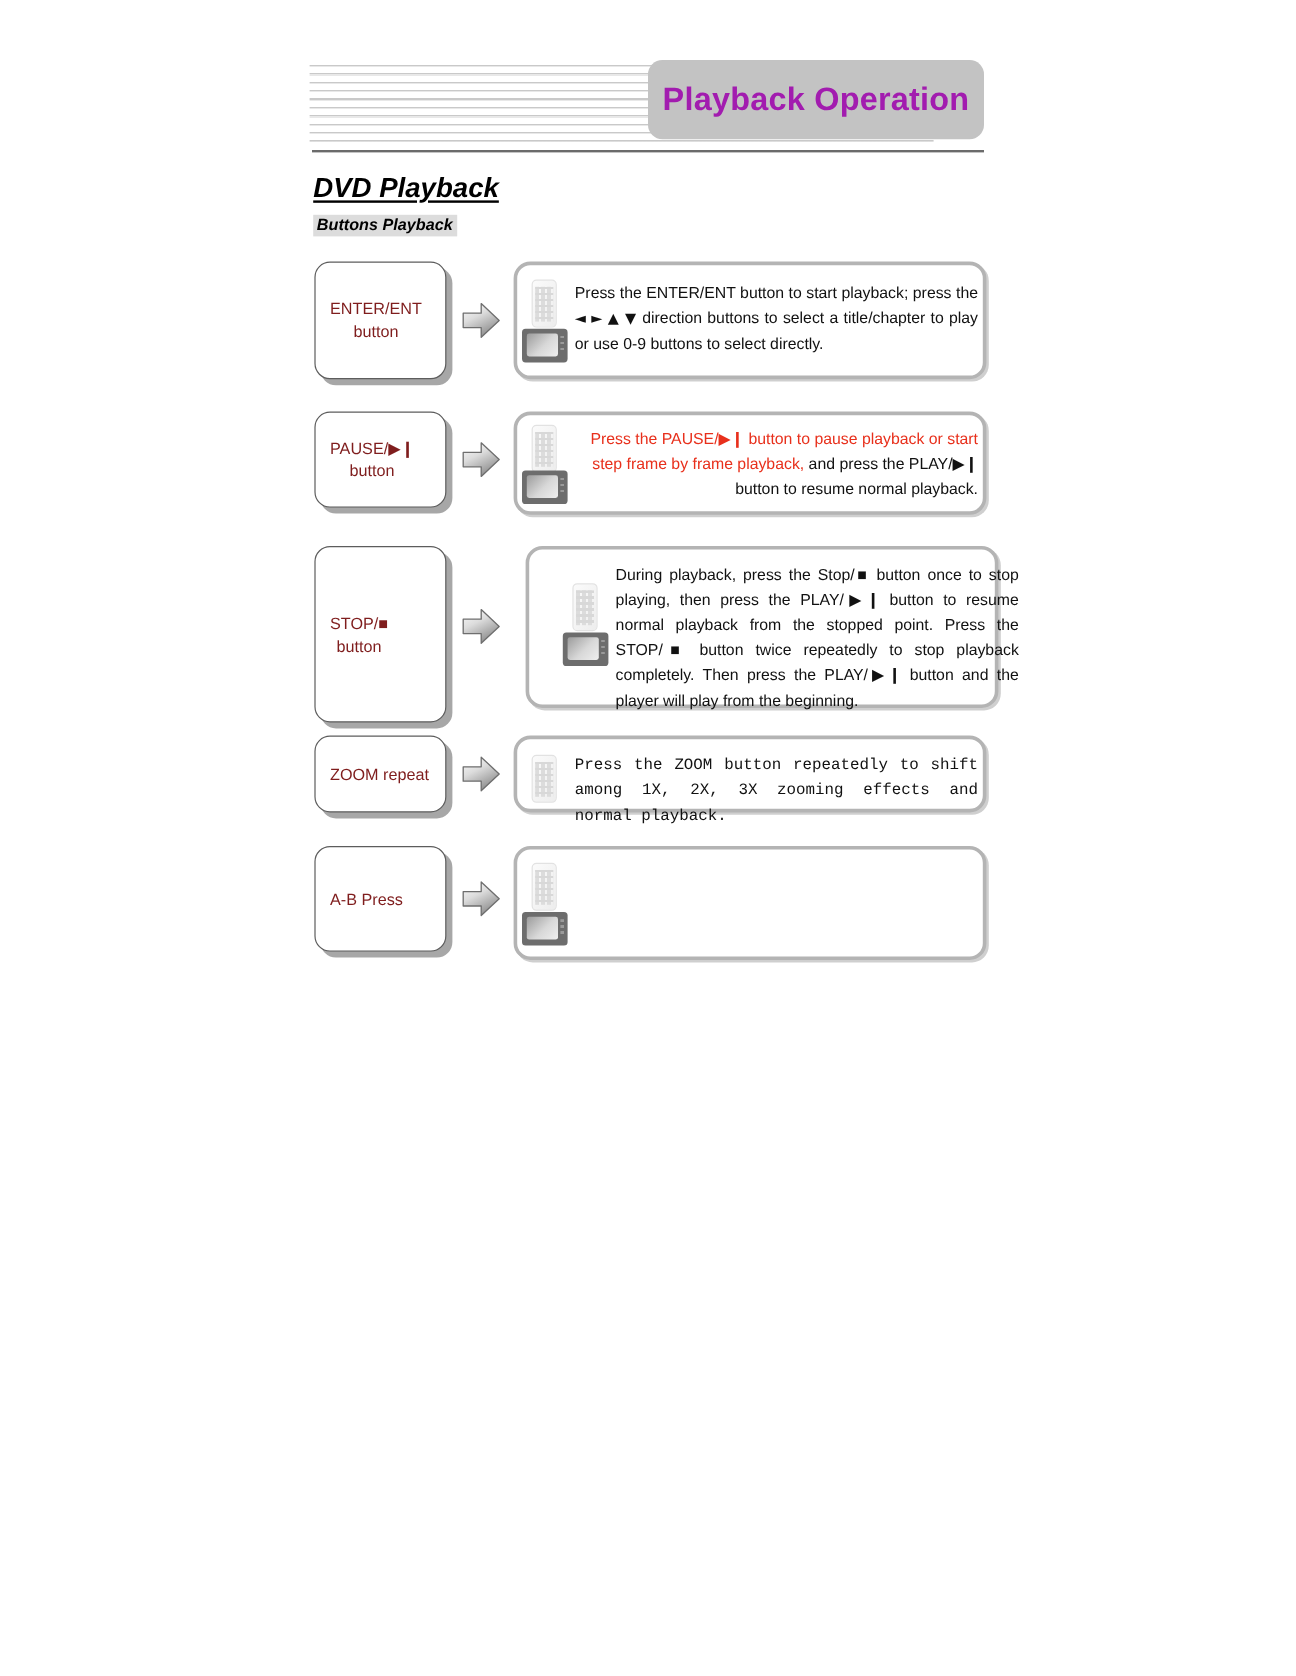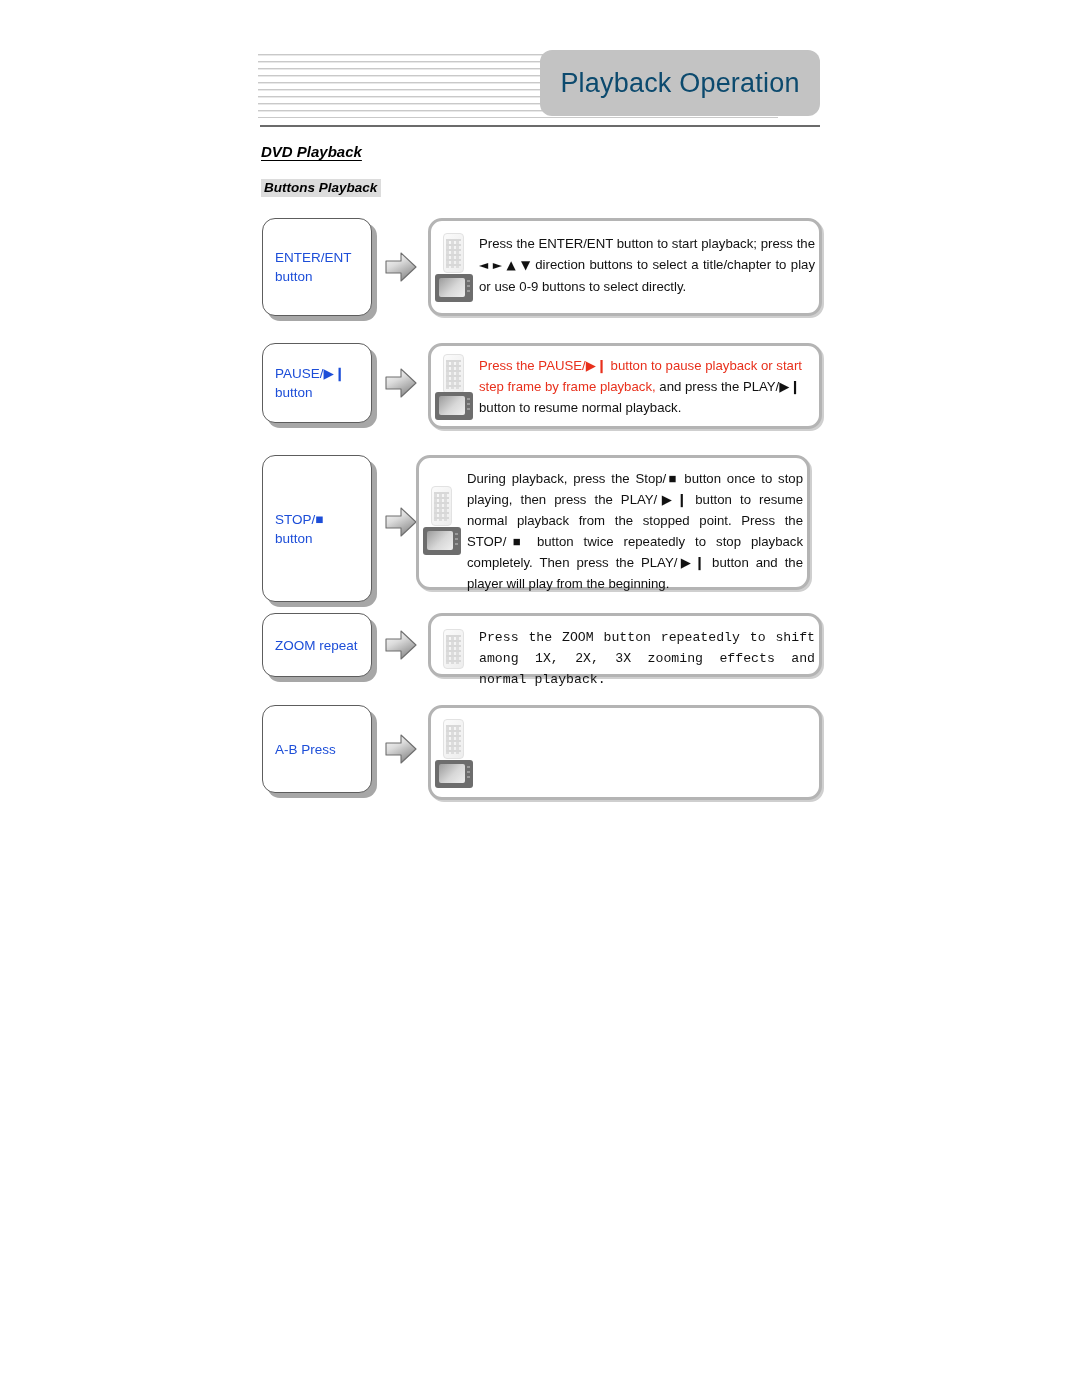--- a/index.html
+++ b/index.html
@@ -56,40 +56,40 @@
     width: 280px;
     height: 66px;
     background: #c3c3c3;
     border-radius: 12px;
     display: flex;
     align-items: center;
     justify-content: center;
   }
   .header-tab-title {
     font-size: 27px;
-    font-weight: normal;
+    font-weight: bold;
     letter-spacing: 0.2px;
-    color: #0c4a6e;
+    color: #a21caf;
     font-family: "Liberation Sans", sans-serif;
   }
   .header-rule {
     position: absolute;
     left: 260px;
     top: 125px;
     width: 560px;
     height: 0;
     border-top: 2px solid #6b6b6b;
   }
 
   
   .sec-title {
     position: absolute;
     left: 261px;
     top: 143px;
-    font-size: 15px;
+    font-size: 23px;
     font-weight: bold;
     font-style: italic;
     text-decoration: underline;
     text-underline-offset: 3px;
     color: #000;
   }
   .sub-title {
     position: absolute;
     left: 261px;
     top: 179px;
@@ -125,22 +125,23 @@
     border: 1px solid #5d5d5d;
     border-radius: 13px;
     box-shadow: 5px 5px 0 0 #a7a7a7;
     display: flex;
     align-items: center;
     padding-left: 12px;
   }
   .label-text {
     font-size: 13.5px;
     line-height: 19px;
-    color: #1d4ed8;
+    color: #7f1d1d;
     white-space: pre-line;
+    text-align: center;
   }
   .glyph {
     font-family: "DejaVu Sans", sans-serif;
     font-size: 12px;
   }
 
   
   .arrow {
     position: absolute;
     width: 34px;
@@ -290,36 +291,36 @@
       </div>
       <div class="desc-box" style="left:166px; top:0px; width:394px; height:86px;">
         <div class="desc-inner">
           <div class="icon-remote" style="left:12px; top:8px;">
               <div class="grid"></div>
             </div>
           <div class="icon-tv" style="left:4px; top:46px;">
               <div class="screen"></div>
               <div class="knobs"></div>
             </div>
-          <div class="desc-text" style="left:48px; top:9px; width:336px; text-align:left;"><span class="red">Press the PAUSE/▶❙ button to pause playback or start step frame by frame playback,</span><span> and press the PLAY/▶❙ button to resume normal playback.</span></div>
+          <div class="desc-text" style="left:48px; top:9px; width:336px; text-align:right;"><span class="red">Press the PAUSE/▶❙ button to pause playback or start step frame by frame playback,</span><span> and press the PLAY/▶❙ button to resume normal playback.</span></div>
         </div>
       </div>
     </div>
 
     <div class="row" style="top:455px;">
       <div class="label-box" style="height:147px;">
         <span class="label-text">STOP/■
 button</span>
       </div>
       <div class="arrow" style="left:122px; top:50px;">
         <svg width="34" height="34" viewBox="0 0 34 34">
           <path d="M2,11 L17,11 L17,3 L32,17 L17,31 L17,23 L2,23 Z" fill="url(#ag1)" stroke="#6e6e6e" stroke-width="1.1" stroke-linejoin="round"></path>
         </svg>
       </div>
-      <div class="desc-box" style="left:154px; top:0px; width:394px; height:135px;">
+      <div class="desc-box" style="left:176px; top:0px; width:394px; height:135px;padding-left:24px;">
         <div class="desc-inner">
           <div class="icon-remote" style="left:12px; top:28px;">
               <div class="grid"></div>
             </div>
           <div class="icon-tv" style="left:4px; top:69px;">
               <div class="screen"></div>
               <div class="knobs"></div>
             </div>
           <div class="desc-text" style="left:48px; top:10px; width:336px;">During playback, press the Stop/■ button once to stop playing, then press the PLAY/▶❙ button to resume normal playback from the stopped point. Press the STOP/■ button twice repeatedly to stop playback completely. Then press the PLAY/▶❙ button and the player will play from the beginning.</div>
         </div>

